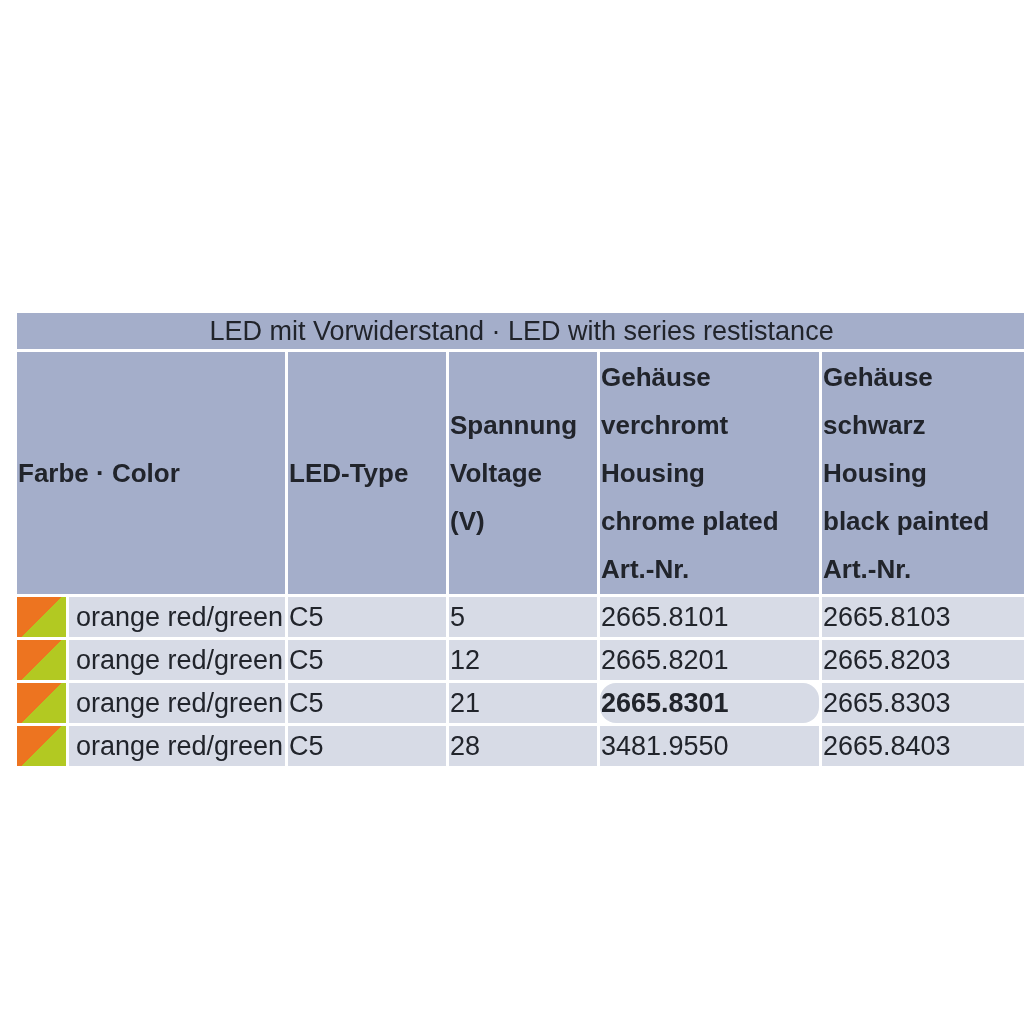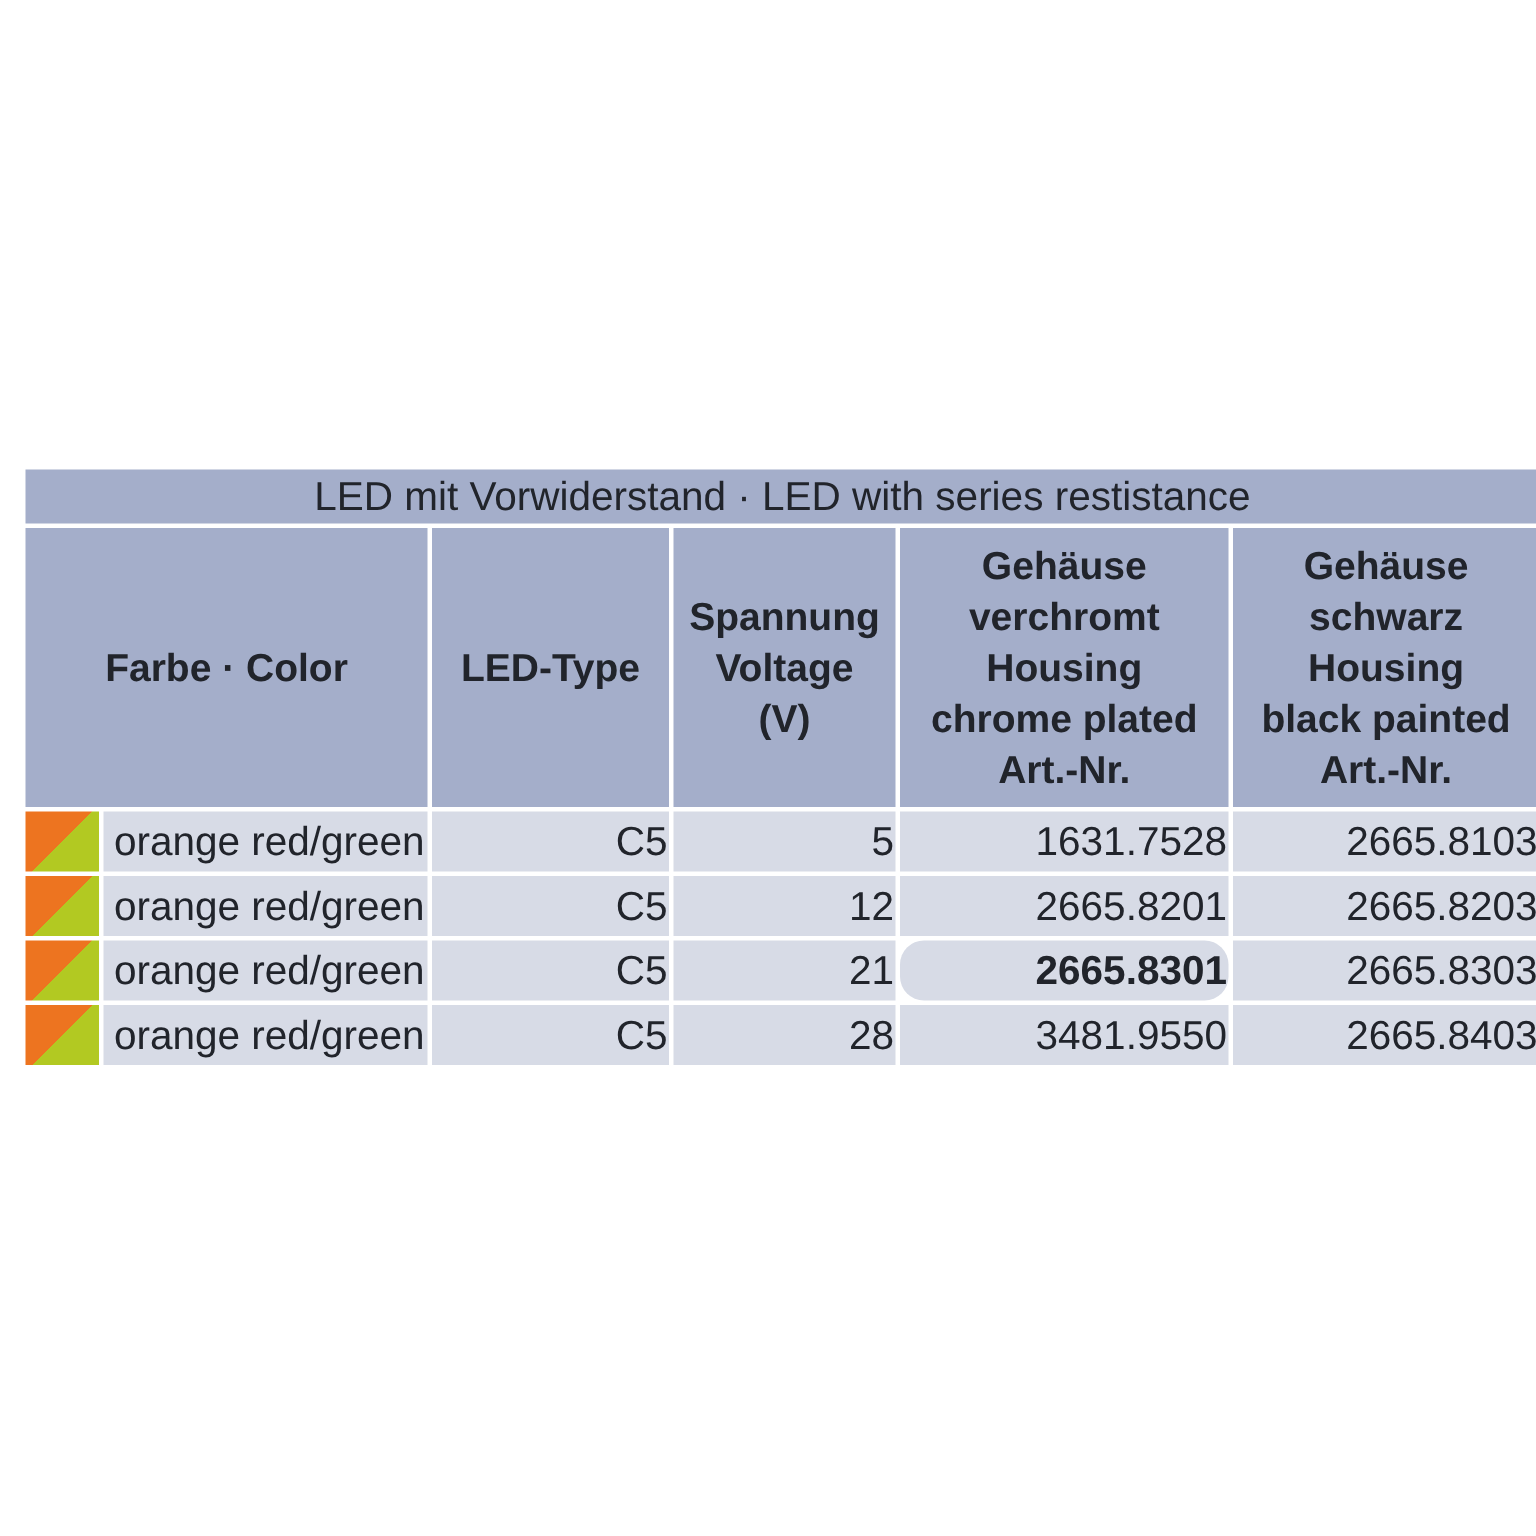--- a/index.html
+++ b/index.html
@@ -35,31 +35,30 @@
   td.title-cell {
     background: #a4aeca;
     text-align: center;
     font-size: 27px;
     font-weight: normal;
     height: 34px;
   }
   td.head-cell {
     background: #a4aeca;
     font-weight: bold;
-    text-align: center;
     font-size: 26px;
-    line-height: 34px;
+    line-height: 48px;
     white-space: pre-line;
     height: 184px;
   }
   tr.data-row td {
     background: #d7dbe6;
     font-size: 27px;
     height: 38px;
-    text-align: right;
+    text-align: left;
   }
   tr.data-row td.swatch-cell {
     padding: 0;
     background: linear-gradient(135deg, #ed7420 0%, #ed7420 50%, #b2c922 50%, #b2c922 100%);
   }
   tr.data-row td.color-name-cell {
     text-align: center;
     padding-left: 6px;
   }
   td.bold {
@@ -101,21 +100,21 @@
 Housing
 black painted
 Art.-Nr.</td>
         </tr>
 
         <tr class="data-row">
           <td class="swatch-cell"></td>
           <td class="color-name-cell">orange red/green</td>
           <td>C5</td>
           <td>5</td>
-          <td>1631.7528</td>
+          <td>2665.8101</td>
           <td>2665.8103</td>
         </tr>
 
         <tr class="data-row">
           <td class="swatch-cell"></td>
           <td class="color-name-cell">orange red/green</td>
           <td>C5</td>
           <td>12</td>
           <td>2665.8201</td>
           <td>2665.8203</td>

